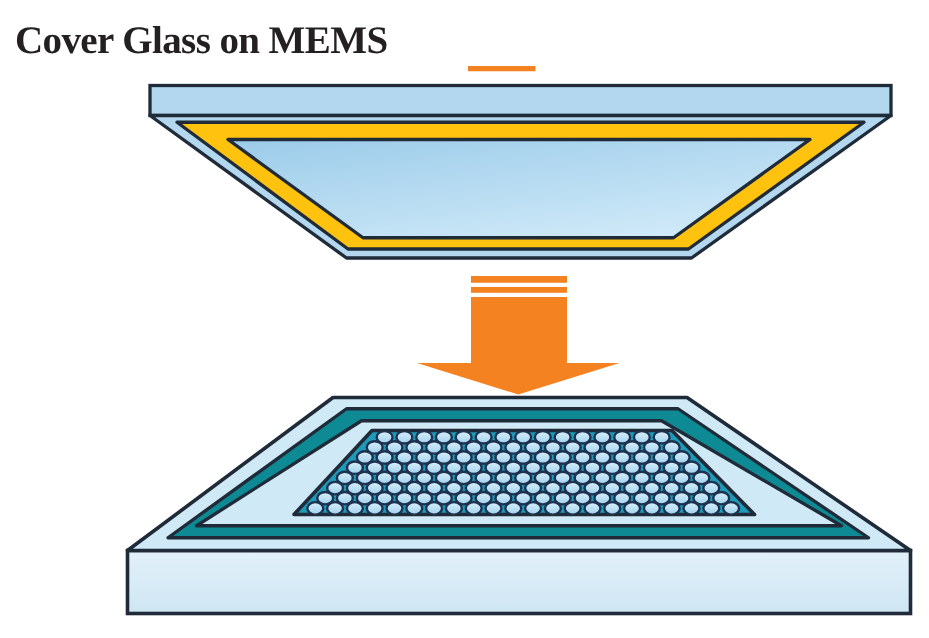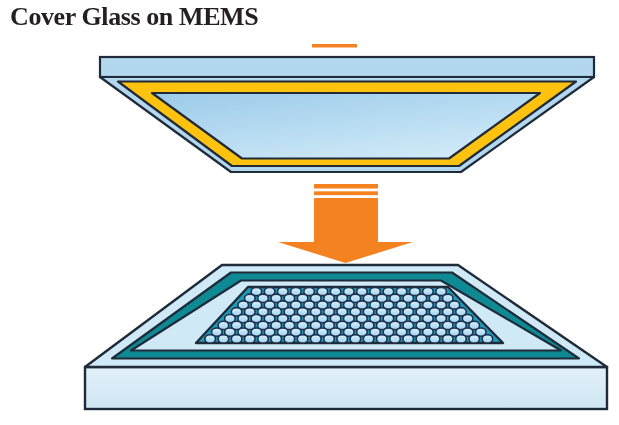--- a/index.html
+++ b/index.html
@@ -1,18 +1,18 @@
 <!DOCTYPE html>
 <html style="--background: #ffffff; --outline: #1f2b39; --glass-light: #b2d7ef; --glass-grad-start: #9bcbe9; --glass-grad-end: #cfe9f8; --seal-yellow: #fec20f; --arrow-orange: #f58220; --substrate-front-top: #e2f0f9; --substrate-front-bottom: #cfe6f3; --substrate-top: #cfe9f6; --teal-frame: #0d8a94; --array-bg: #1e9bb9; --mirror-fill-top: #d8effa; --mirror-fill-bottom: #a2d2ee; --mirror-outline: #1e3250;"><head>
 <meta charset="utf-8">
 <style>
   html,body{margin:0;padding:0;background:#fff;}
   .canvas{position:relative;width:619px;height:425px;background:var(--background,#fff);overflow:hidden;
           font-family:"Liberation Serif", serif;}
-  .title{position:absolute;left:10px;top:2px;font-weight:bold;font-size:26px;letter-spacing:-0.4px;
+  .title{position:absolute;left:10px;top:12px;font-weight:bold;font-size:26px;letter-spacing:-0.4px;
          color:#241f20;white-space:nowrap;}
   svg{position:absolute;left:0;top:0;}
 </style>
 </head>
 <body>
 
 <div class="canvas">
 
   <div class="title">Cover Glass on MEMS</div>
 

